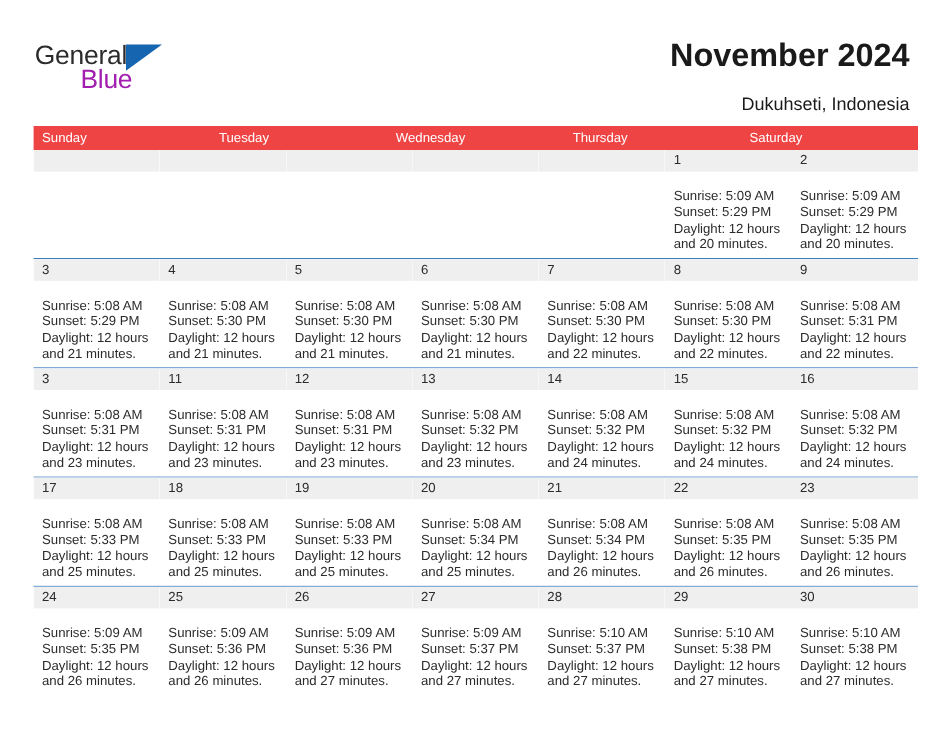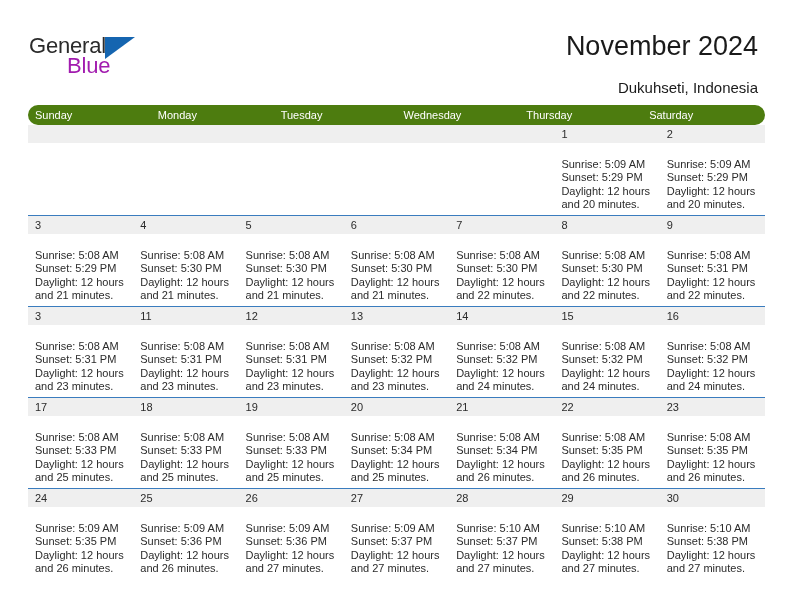--- a/index.html
+++ b/index.html
@@ -65,21 +65,21 @@
   }
 
   .title-block {
     position: absolute;
     right: 34px;
     top: 30px;
     text-align: right;
   }
   .cal-title {
     font-size: 27px;
-    font-weight: normal;
+    font-weight: bold;
     color: #1a1a1a;
     line-height: 32px;
     white-space: nowrap;
   }
   .cal-subtitle {
     margin-top: 17px;
     font-size: 15px;
     font-weight: normal;
     color: #1a1a1a;
     line-height: 18px;
@@ -88,23 +88,22 @@
 
   
   .calendar {
     position: absolute;
     left: 28px;
     top: 105px;
     width: 737px;
   }
   .dow-row {
     display: flex;
-    background: #4d7c0f;
+    background: #ef4444;
     height: 20px;
-    border-radius: 10px;
   }
   .dow-cell {
     flex: 1 1 0;
     color: #ffffff;
     font-size: 11px;
     line-height: 20px;
     padding-left: 7px;
     box-sizing: border-box;
     white-space: nowrap;
   }
@@ -164,21 +163,20 @@
     <div class="title-block">
       <div class="cal-title">November 2024</div>
       <div class="cal-subtitle">Dukuhseti, Indonesia</div>
     </div>
 
   </div>
 
   <div class="calendar">
     <div class="dow-row" id="dow-row">
         <div class="dow-cell">Sunday</div>
-        <div class="dow-cell">Monday</div>
         <div class="dow-cell">Tuesday</div>
         <div class="dow-cell">Wednesday</div>
         <div class="dow-cell">Thursday</div>
         <div class="dow-cell">Saturday</div>
       </div>
     <div id="weeks-container">
         <div class="week-row first">
           <div class="day-cell empty">
             <div class="day-num-band">
               <span class="day-num"></span>

